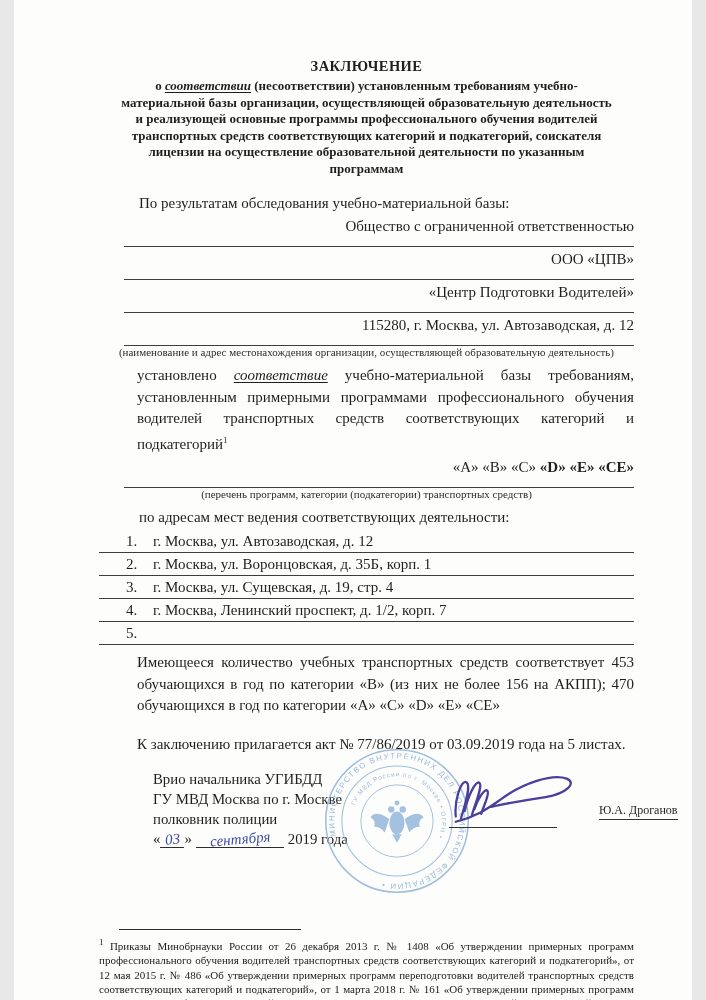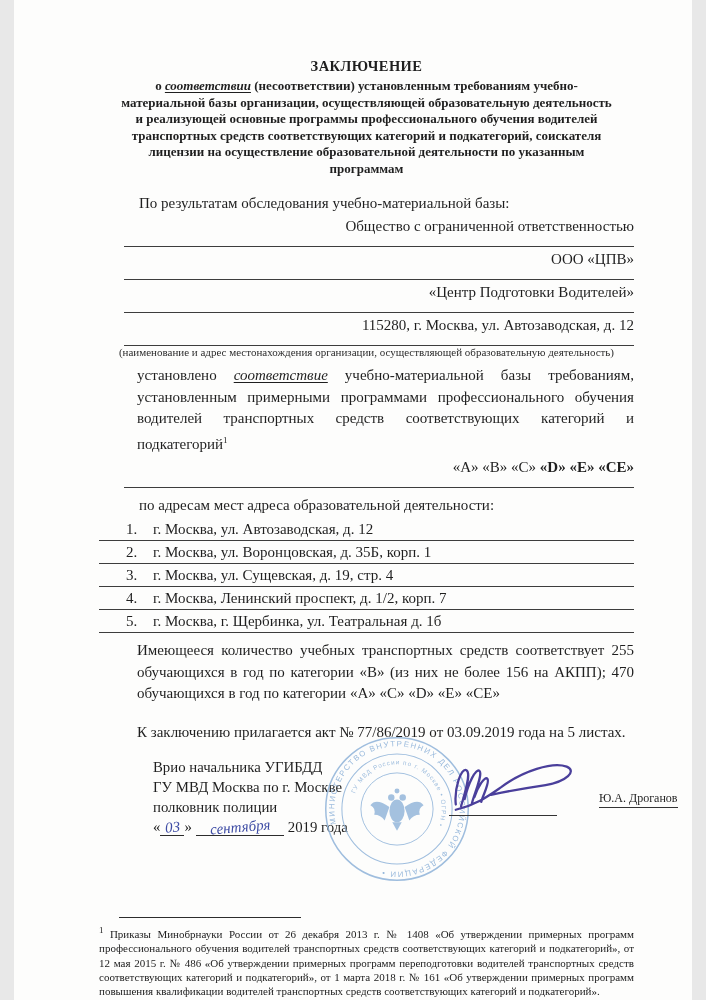--- a/index.html
+++ b/index.html
@@ -99,47 +99,47 @@
       <div class="field-row">Общество с ограниченной ответственностью</div>
       <div class="field-row">ООО «ЦПВ»</div>
       <div class="field-row">«Центр Подготовки Водителей»</div>
       <div class="field-row">115280, г. Москва, ул. Автозаводская, д. 12</div>
       <div class="caption">(наименование и адрес местонахождения организации, осуществляющей образовательную деятельность)</div>
     </div>
 
     <div class="body-line ind just para"><span>установлено </span><span class="u">соответствие</span><span> учебно-материальной базы требованиям, установленным примерными программами профессионального обучения водителей транспортных средств соответствующих категорий и подкатегорий</span><sup>1</sup></div>
 
     <div class="field-row"><span>«А» «В» «С» </span><b>«D» «Е» «СЕ»</b></div>
+    <div class="caption">(перечень программ, категории (подкатегории) транспортных средств)</div>
 
-    <div class="body-line ind33 para">по адресам мест адреса образовательной деятельности:</div>
+    <div class="body-line ind33 para">по адресам мест ведения соответствующих деятельности:</div>
 
     <div class="addr-list">
       <div class="addr-row">
         <span class="addr-num">1.</span>
         <span class="addr-text">г. Москва, ул. Автозаводская, д. 12</span>
       </div>
       <div class="addr-row">
         <span class="addr-num">2.</span>
         <span class="addr-text">г. Москва, ул. Воронцовская, д. 35Б, корп. 1</span>
       </div>
       <div class="addr-row">
         <span class="addr-num">3.</span>
         <span class="addr-text">г. Москва, ул. Сущевская, д. 19, стр. 4</span>
       </div>
       <div class="addr-row">
         <span class="addr-num">4.</span>
         <span class="addr-text">г. Москва, Ленинский проспект, д. 1/2, корп. 7</span>
       </div>
       <div class="addr-row">
         <span class="addr-num">5.</span>
-        <span class="addr-text">г. Москва, г. Щербинка, ул. Театральная д. 1б</span>
       </div>
     </div>
 
-    <div class="body-line ind just para">Имеющееся количество учебных транспортных средств соответствует 255 обучающихся в год по категории «В» (из них не более 156 на АКПП); 470 обучающихся в год по категории «А» «С» «D» «Е» «СЕ»</div>
+    <div class="body-line ind just para">Имеющееся количество учебных транспортных средств соответствует 453 обучающихся в год по категории «В» (из них не более 156 на АКПП); 470 обучающихся в год по категории «А» «С» «D» «Е» «СЕ»</div>
 
 
     <div class="body-line ind act-line">К заключению прилагается акт № 77/86/2019 от 03.09.2019 года на 5 листах.</div>
 
     <div class="sig-block">
 
       <div class="sig-left">
         <div>Врио начальника УГИБДД</div>
         <div>ГУ МВД Москва по г. Москве</div>
         <div>полковник полиции</div>

